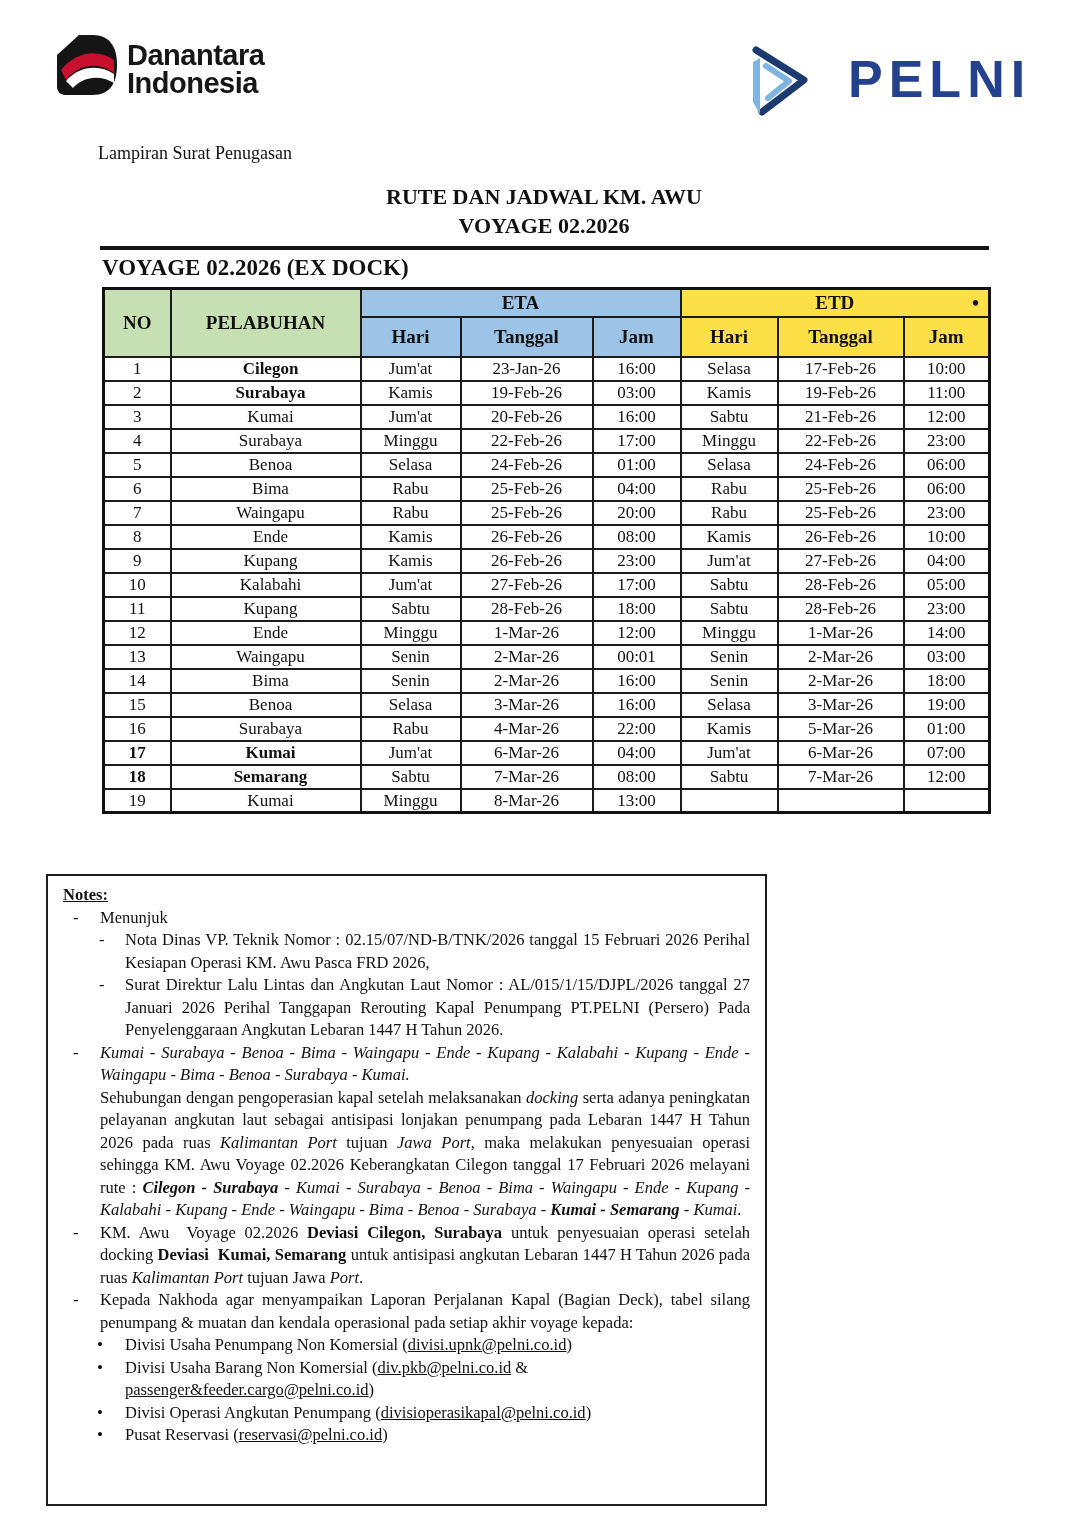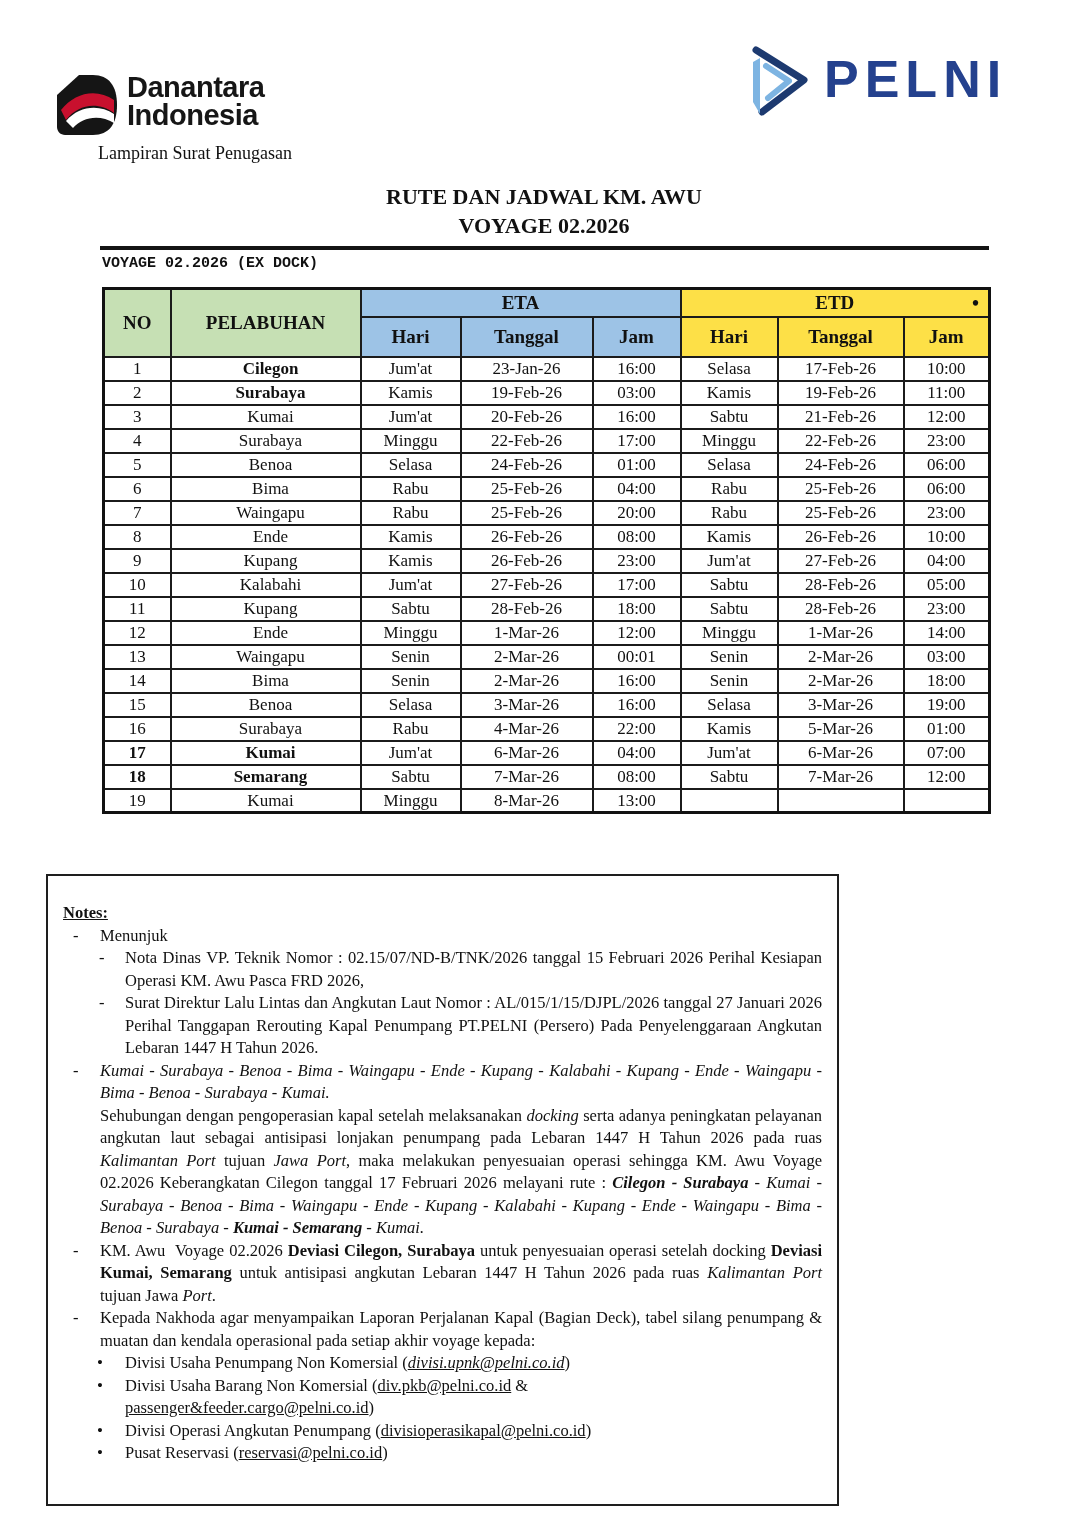--- a/index.html
+++ b/index.html
@@ -1,50 +1,50 @@
 <!DOCTYPE html>
 <html><head>
 <meta charset="utf-8">
 <style>
   * { margin:0; padding:0; box-sizing:border-box; }
   html,body { background:#ffffff; }
   body { width:1080px; height:1528px; font-family:"Liberation Serif","DejaVu Serif",serif; color:#111; }
   .page { position:relative; width:1080px; height:1528px; background:#fff; overflow:hidden; }
 
   
-  .logo-danantara { position:absolute; left:55px; top:33px; display:flex; align-items:flex-start; gap:8px;margin-top:40px; }
+  .logo-danantara { position:absolute; left:55px; top:33px; display:flex; align-items:flex-end; gap:8px; }
   .dn-text { font-family:"Liberation Sans","DejaVu Sans",sans-serif; font-weight:bold; font-size:29px; line-height:28px; letter-spacing:-0.5px; color:#161616; }
-  .logo-pelni { position:absolute; left:742px; top:38px; display:flex; align-items:center; gap:4px; }
+  .logo-pelni { position:absolute; left:742px; top:38px; display:flex; align-items:center; gap:28px; }
   .pelni-word { font-family:"Liberation Sans","DejaVu Sans",sans-serif; font-weight:bold; font-size:52px; letter-spacing:6px; color:#24418e; }
 
   
   .lampiran { position:absolute; left:98px; top:131px; font-size:18px;margin-top:12px; }
   .doc-title { position:absolute; left:100px; top:182px; width:888px; text-align:center; font-weight:bold; font-size:22px; line-height:29px; }
   .rule { position:absolute; left:100px; top:246px; width:889px; height:0; border-top:4px solid #141414; }
-  .section-heading { position:absolute; left:102px; top:255px; font-weight:bold; font-size:15px;font-family:Liberation Mono, monospace; }
+  .section-heading { position:absolute; left:102px; top:255px; font-weight:bold; font-size:23px; }
 
   
   table.schedule { position:absolute; left:102px; top:287px; width:886px; border-collapse:collapse; table-layout:fixed; }
   table.schedule th, table.schedule td { border:2px solid #1b1b1b; text-align:center; vertical-align:middle; overflow:hidden; }
   table.schedule { border:3px solid #111; }
   table.schedule th { font-size:19px; font-weight:bold; }
   table.schedule .group th, th.group { font-size:20px; }
   thead tr.r1 th { height:28px; }
   thead tr.r2 th { height:40px; }
   table.schedule td { height:24px; font-size:17px; line-height:1; background:#fff; }
   td.c-port { text-align:left; padding-left:10px; }
   .bold { font-weight:bold; }
   .bg-green { background:#c6e0b4; }
   .bg-blue { background:#9dc3e6; }
   .bg-yellow { background:#fde047; }
   th.etd-group { position:relative; }
   th .dot { position:absolute; right:9px; top:3px; font-size:20px; line-height:1; }
 
   
-  .notes { position:absolute; left:46px; top:874px; width:793px; height:632px; border:2px solid #1e1e1e; padding:26px 15px 8px 15px; font-size:16.5px; line-height:22.5px; }
+  .notes { position:absolute; left:46px; top:874px; width:721px; height:632px; border:2px solid #1e1e1e; padding:8px 15px 8px 15px; font-size:16.5px; line-height:22.5px; }
   .notes-title { font-weight:bold; text-decoration:underline; }
   .note-item { display:flex; }
   .note-item .marker { flex:0 0 auto; }
   .note-item.level-1 .marker { margin-left:10px; width:27px; }
   .note-item.level-2 .marker { margin-left:36px; width:26px; }
   .note-item.level-3 .marker { margin-left:34px; width:28px; font-size:17px; }
   .note-body { flex:1 1 auto; text-align:justify; white-space:pre-wrap; }
 </style>
 </head>
 <body>
@@ -328,21 +328,21 @@
         <div class="note-item level-1">
           <span class="marker">-</span>
           <div class="note-body"><span>KM. Awu  Voyage 02.2026 </span><span style="font-weight: bold;">Deviasi Cilegon, Surabaya</span><span> untuk penyesuaian operasi setelah docking </span><span style="font-weight: bold;">Deviasi  Kumai, Semarang</span><span> untuk antisipasi angkutan Lebaran 1447 H Tahun 2026 pada ruas </span><span style="font-style: italic;">Kalimantan Port</span><span> tujuan Jawa </span><span style="font-style: italic;">Port</span><span>.</span></div>
         </div>
         <div class="note-item level-1">
           <span class="marker">-</span>
           <div class="note-body"><span>Kepada Nakhoda agar menyampaikan Laporan Perjalanan Kapal (Bagian Deck), tabel silang penumpang &amp; muatan dan kendala operasional pada setiap akhir voyage kepada:</span></div>
         </div>
         <div class="note-item level-3">
           <span class="marker">•</span>
-          <div class="note-body"><span>Divisi Usaha Penumpang Non Komersial (</span><span style="text-decoration: underline; font-style: italic;">divisi.upnk@pelni.co.id</span><span>)</span></div>
+          <div class="note-body"><span>Divisi Usaha Penumpang Non Komersial (</span><span style="text-decoration: underline;">divisi.upnk@pelni.co.id</span><span>)</span></div>
         </div>
         <div class="note-item level-3">
           <span class="marker">•</span>
           <div class="note-body"><span>Divisi Usaha Barang Non Komersial (</span><span style="text-decoration: underline;">div.pkb@pelni.co.id</span><span> &amp;
 </span><span style="text-decoration: underline;">passenger&amp;feeder.cargo@pelni.co.id</span><span>)</span></div>
         </div>
         <div class="note-item level-3">
           <span class="marker">•</span>
           <div class="note-body"><span>Divisi Operasi Angkutan Penumpang (</span><span style="text-decoration: underline;">divisioperasikapal@pelni.co.id</span><span>)</span></div>
         </div>

